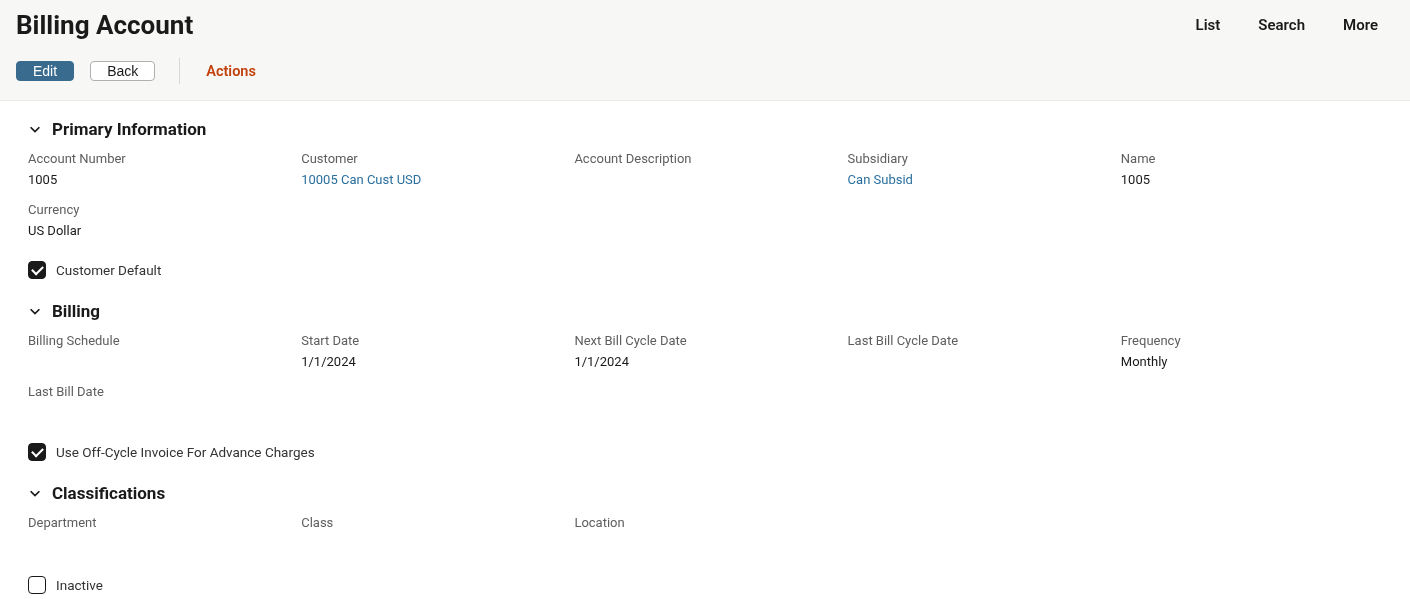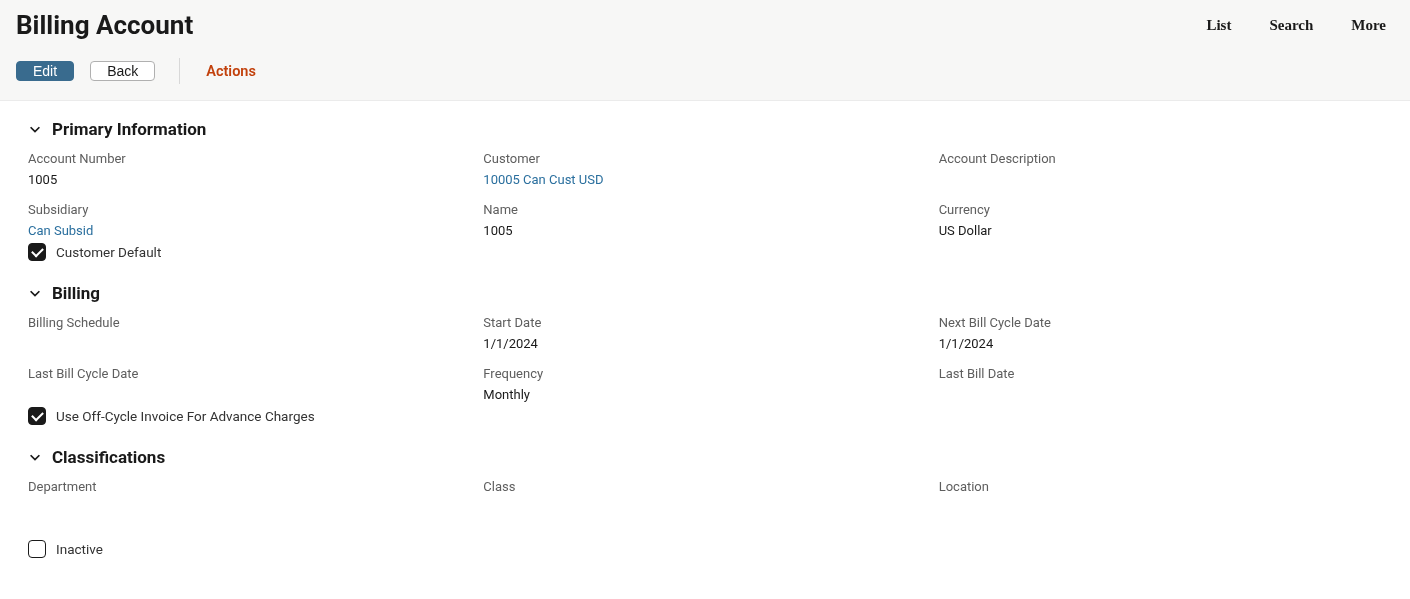--- a/index.html
+++ b/index.html
@@ -25,22 +25,21 @@
       margin-bottom: 18px;
     }
     .page-title {
       font-size: 26px;
       font-weight: 700;
       color: #1a1a1a;
     }
     .top-links {
       display: flex;
       gap: 38px;
-      margin-right: 8px;
-      font-family: Liberation Serif, serif;
+      margin-right: 16px;
     }
     .top-link {
       font-size: 15px;
       font-weight: 600;
       color: #1a1a1a;
       cursor: pointer;
     }
     .button-row {
       display: flex;
       align-items: center;
@@ -96,21 +95,21 @@
     }
     .chevron {
       display: inline-flex;
     }
     .chevron svg {
       width: 14px;
       height: 14px;
     }
     .field-grid {
       display: grid;
-      grid-template-columns: 1fr 1fr 1fr;
+      grid-template-columns: 1fr 1fr 1fr 1fr 1fr;
       column-gap: 24px;
       row-gap: 12px;
       gap: 12px;
     }
     .field {
     }
     .field-label {
       font-size: 13px;
       color: #5e5e5e;
       margin-bottom: 3px;
@@ -123,21 +122,21 @@
       min-height: 20px;
     }
     .link-value {
       color: #2a6f9e;
       cursor: pointer;
     }
     .checkbox-row {
       display: flex;
       align-items: center;
       gap: 10px;
-      margin-top: 2px;
+      margin-top: 20px;
     }
     .checkbox-row.standalone {
       margin-top: 22px;
     }
     .chk {
       width: 18px;
       height: 18px;
       border-radius: 4px;
       border: 1.5px solid #1a1a1a;
       display: inline-flex;

